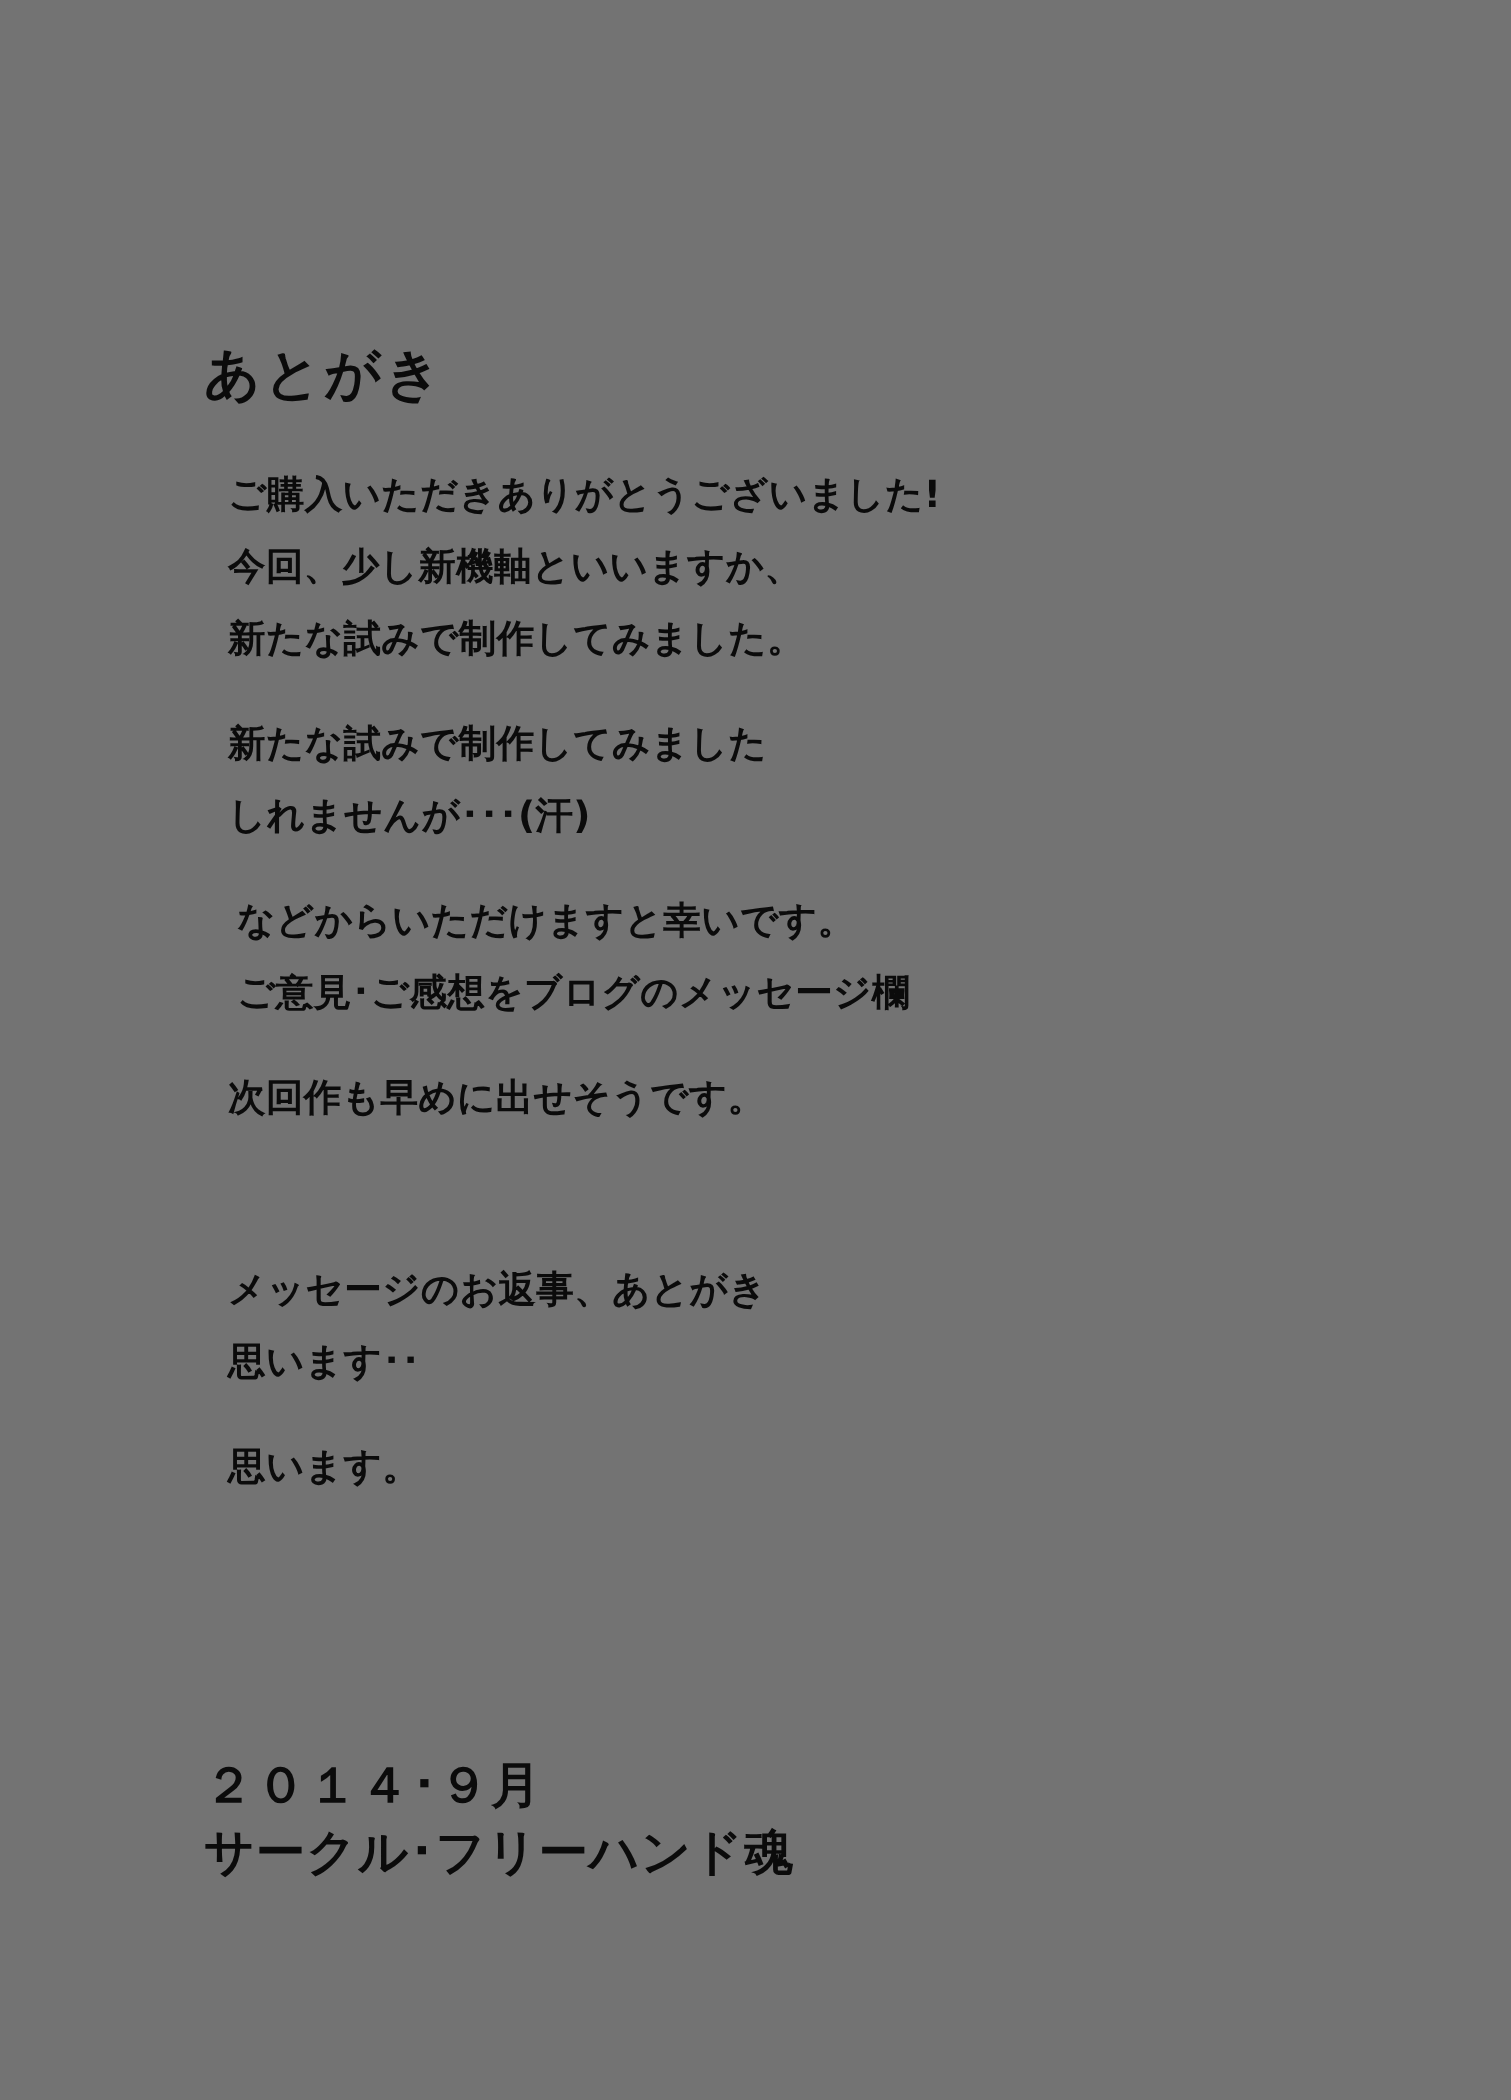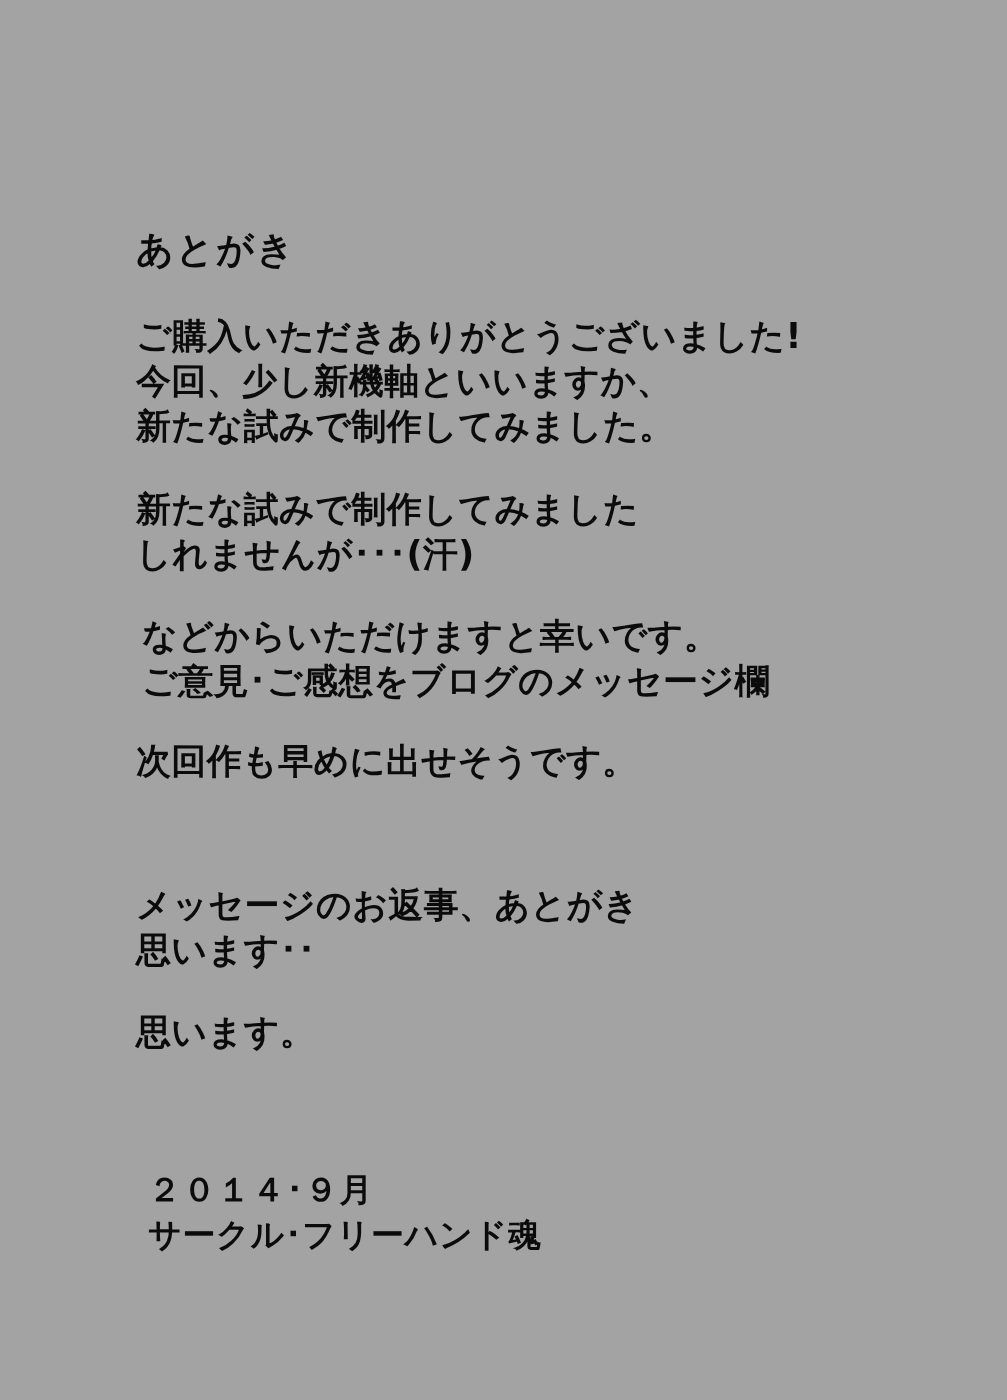--- a/index.html
+++ b/index.html
@@ -4,21 +4,21 @@
 <style>
   html, body {
     margin: 0;
     padding: 0;
     background: #ffffff;
   }
   .page {
     position: relative;
     width: 1007px;
     height: 1400px;
-    background: #a3a3a3;
+    background: #737373;
     overflow: hidden;
     font-family: "DejaVu Sans", sans-serif;
   }
   .afterword {
     position: absolute;
     left: 136px;
     top: 228px;
     width: 800px;
     color: #0b0b0b;
   }
@@ -26,36 +26,35 @@
     font-size: 37px;
     font-weight: 700;
     line-height: 1.2;
     letter-spacing: 0.06em;
     margin: 0 0 42px 0;
   }
   .block {
     margin: 0 0 38px 0;
   }
   .block p {
-    margin: 0;
-    font-size: 35px;
+    margin: 16px;
+    font-size: 25px;
     font-weight: 700;
     line-height: 1.28;
     letter-spacing: 0.01em;
   }
   .block.indent p {
     padding-left: 6px;
   }
   .gap-xl {
     margin-bottom: 96px;
-    font-family: Liberation Mono, monospace;
   }
   .signature {
     position: absolute;
-    left: 148px;
+    left: 136px;
     top: 1168px;
     color: #0b0b0b;
   }
   .signature p {
     margin: 0;
     font-size: 33px;
     font-weight: 700;
     line-height: 1.35;
     letter-spacing: 0.05em;
   }

